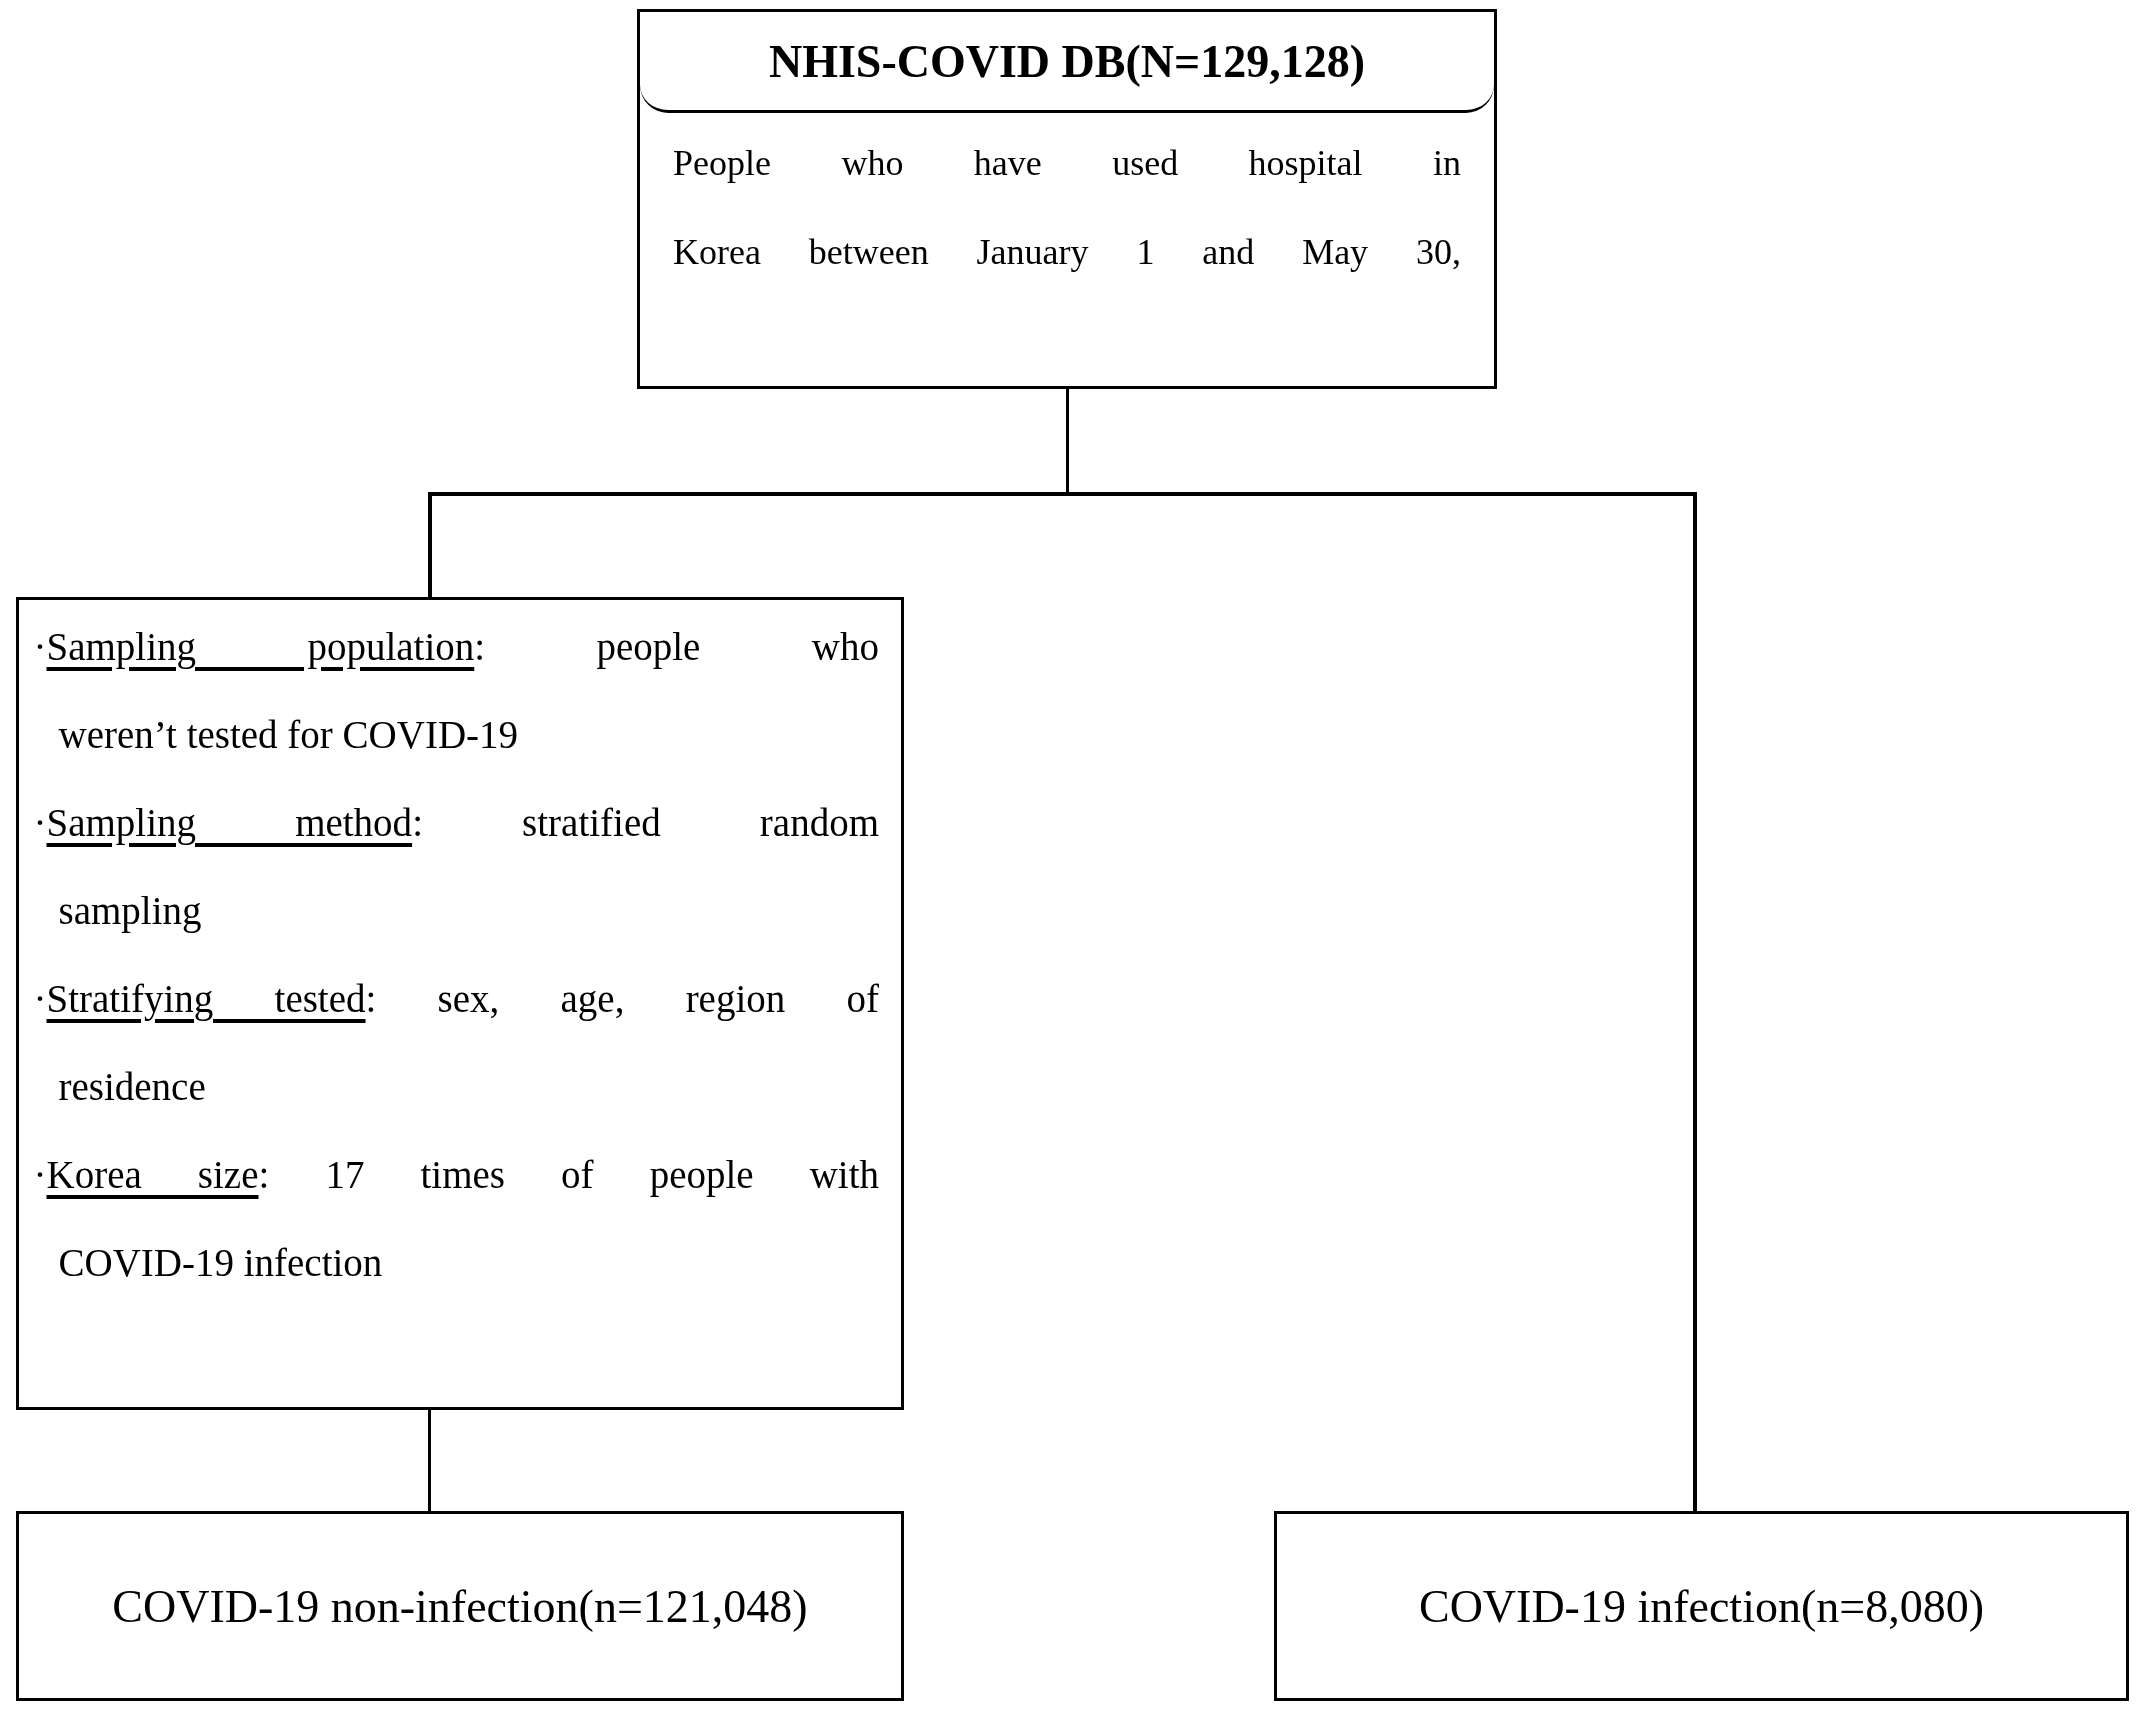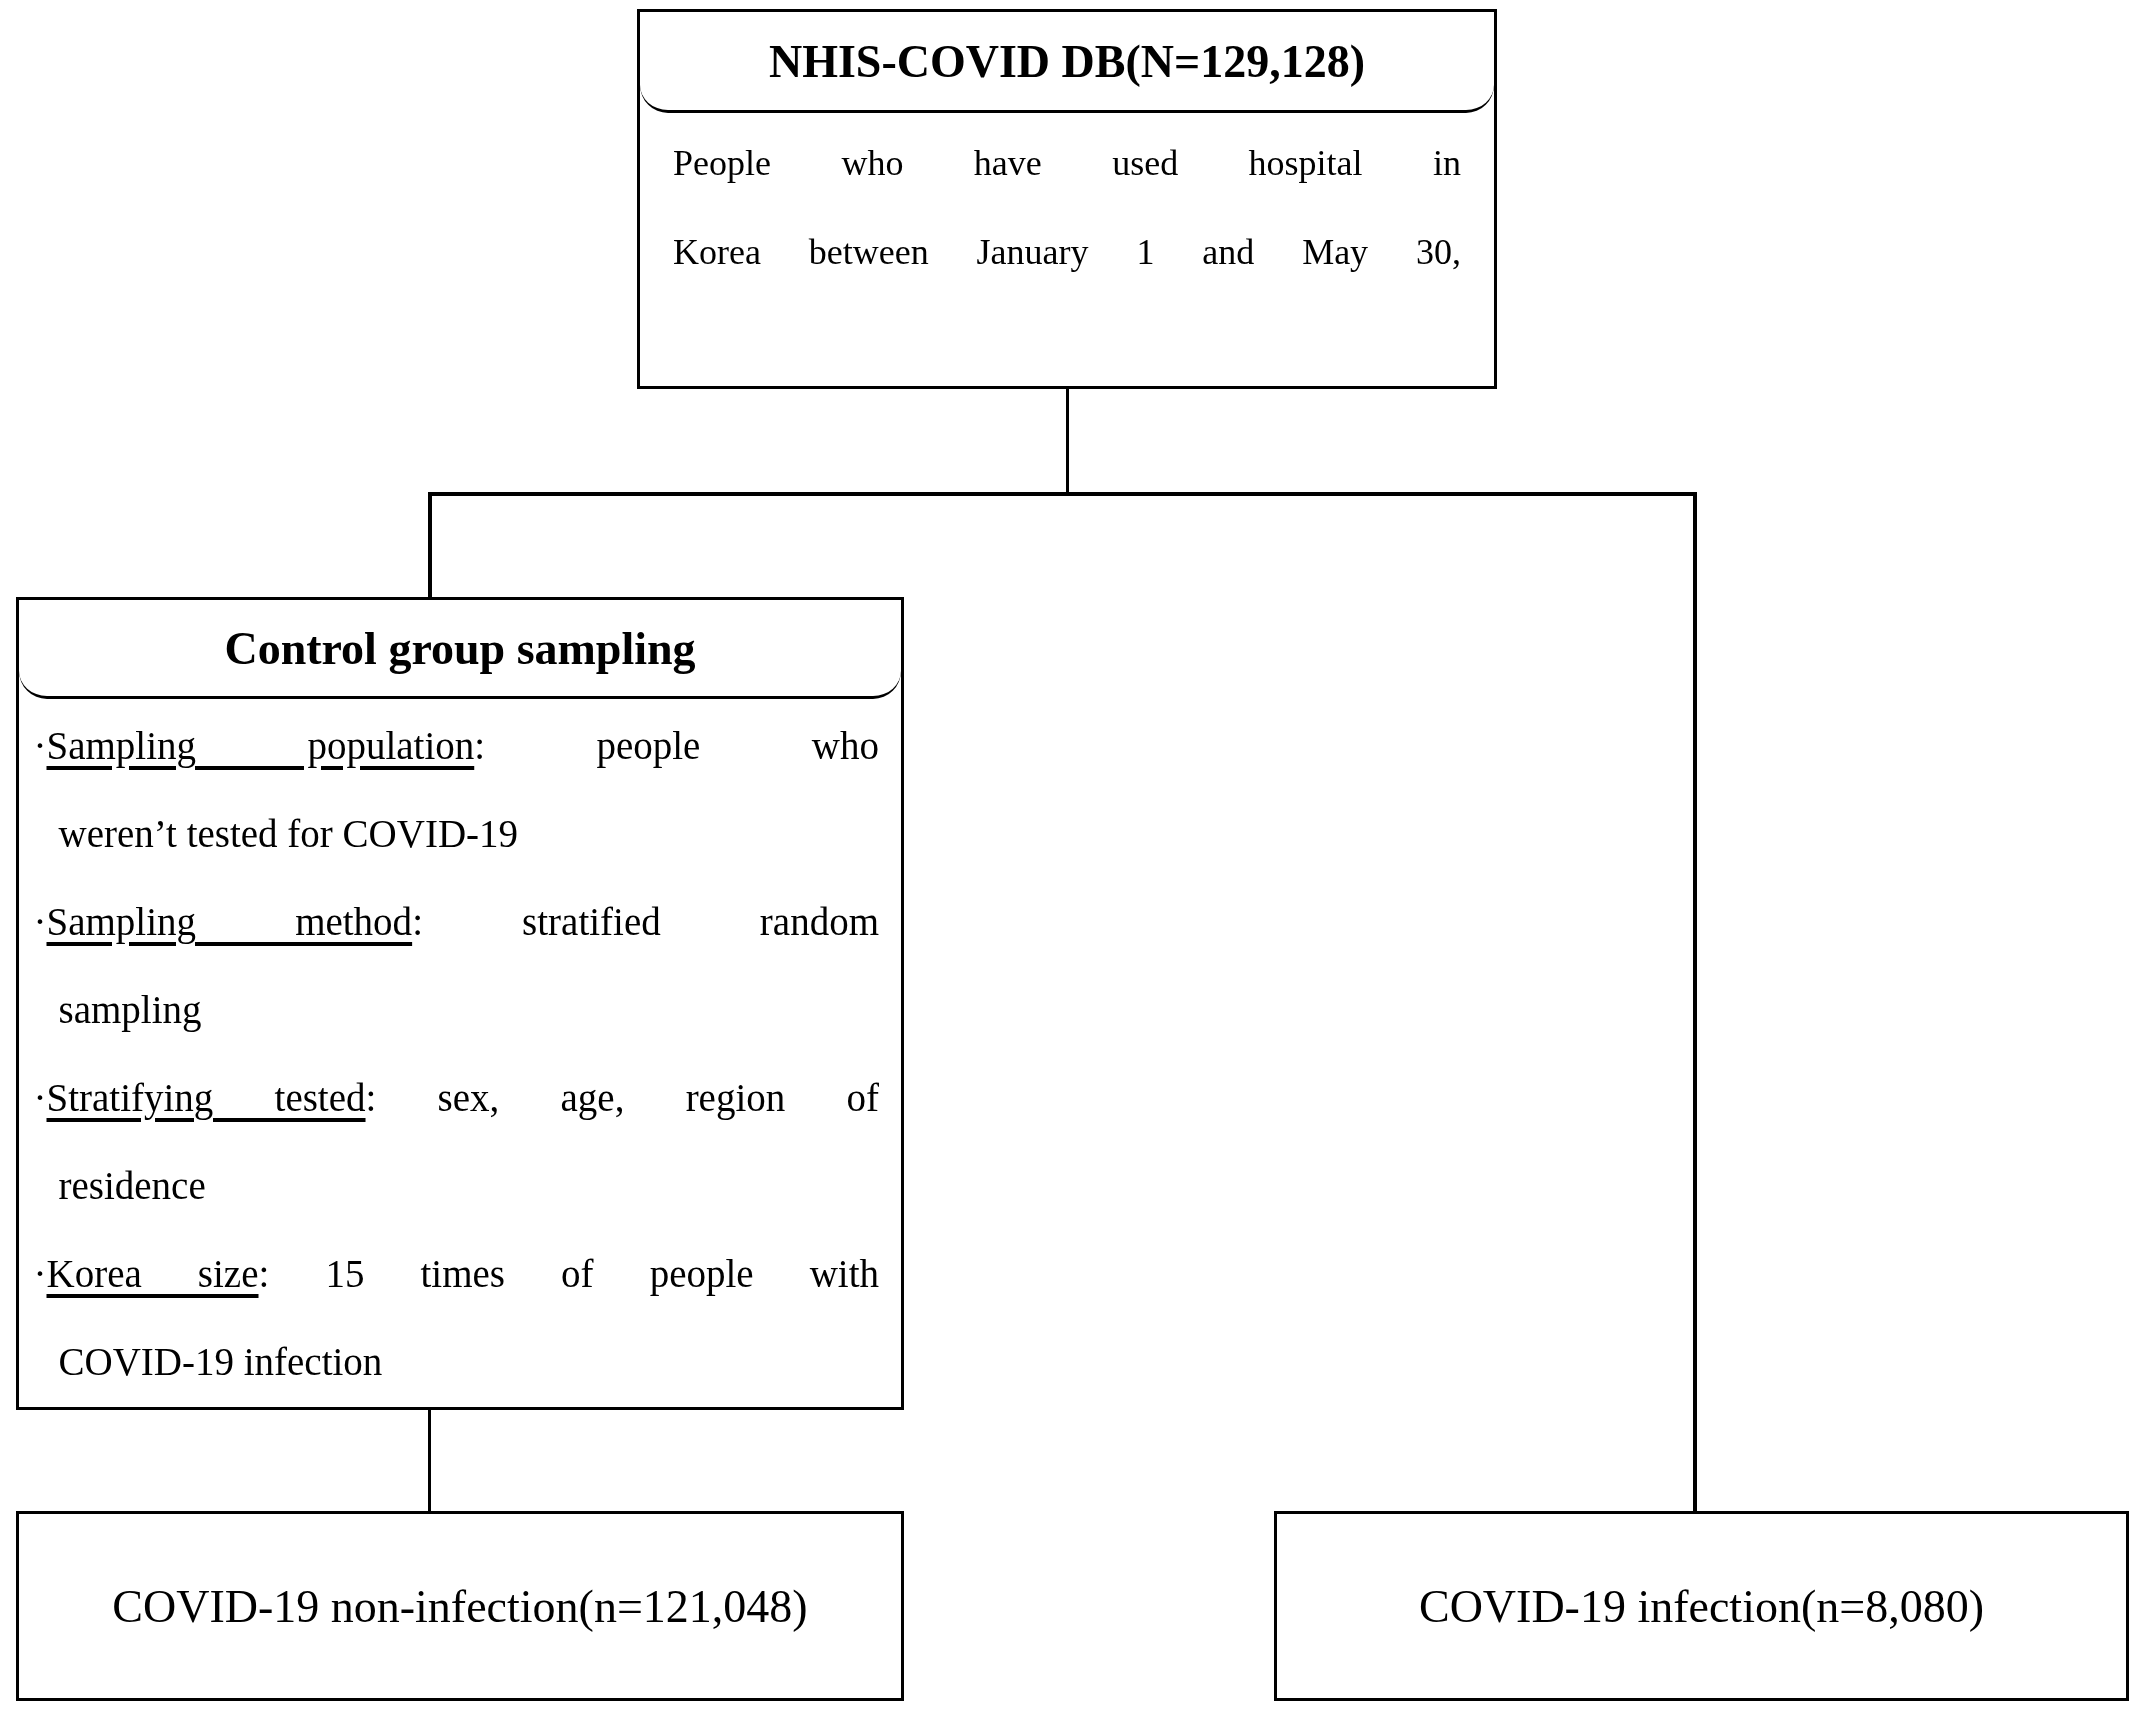--- a/index.html
+++ b/index.html
@@ -112,33 +112,32 @@
     </div>
   </div>
 
   <div class="connector" id="stem"></div>
   <div class="connector" id="branch-h"></div>
   <div class="connector" id="branch-lv"></div>
   <div class="connector" id="branch-rv"></div>
   <div class="connector" id="conn-left"></div>
 
   <div class="box" id="left-box">
-    <div class="box-header">Control group sampling</div>
     <div class="box-body">
 
       <div class="item-first"><span>·</span><span class="u">Sampling population</span><span>: people who</span></div>
       <div class="item-cont">weren’t tested for COVID-19</div>
 
       <div class="item-first"><span>·</span><span class="u">Sampling method</span><span>: stratified random</span></div>
       <div class="item-cont">sampling</div>
 
       <div class="item-first"><span>·</span><span class="u">Stratifying tested</span><span>: sex, age, region of</span></div>
       <div class="item-cont">residence</div>
 
-      <div class="item-first"><span>·</span><span class="u">Korea size</span><span>: 15 times of people with</span></div>
+      <div class="item-first"><span>·</span><span class="u">Korea size</span><span>: 17 times of people with</span></div>
       <div class="item-cont">COVID-19 infection</div>
 
     </div>
   </div>
 
   <div class="box end-box" id="bl-box">
     <div class="eline">COVID-19 non-infection</div>
     <div class="eline">(n=121,048)</div>
   </div>
 

